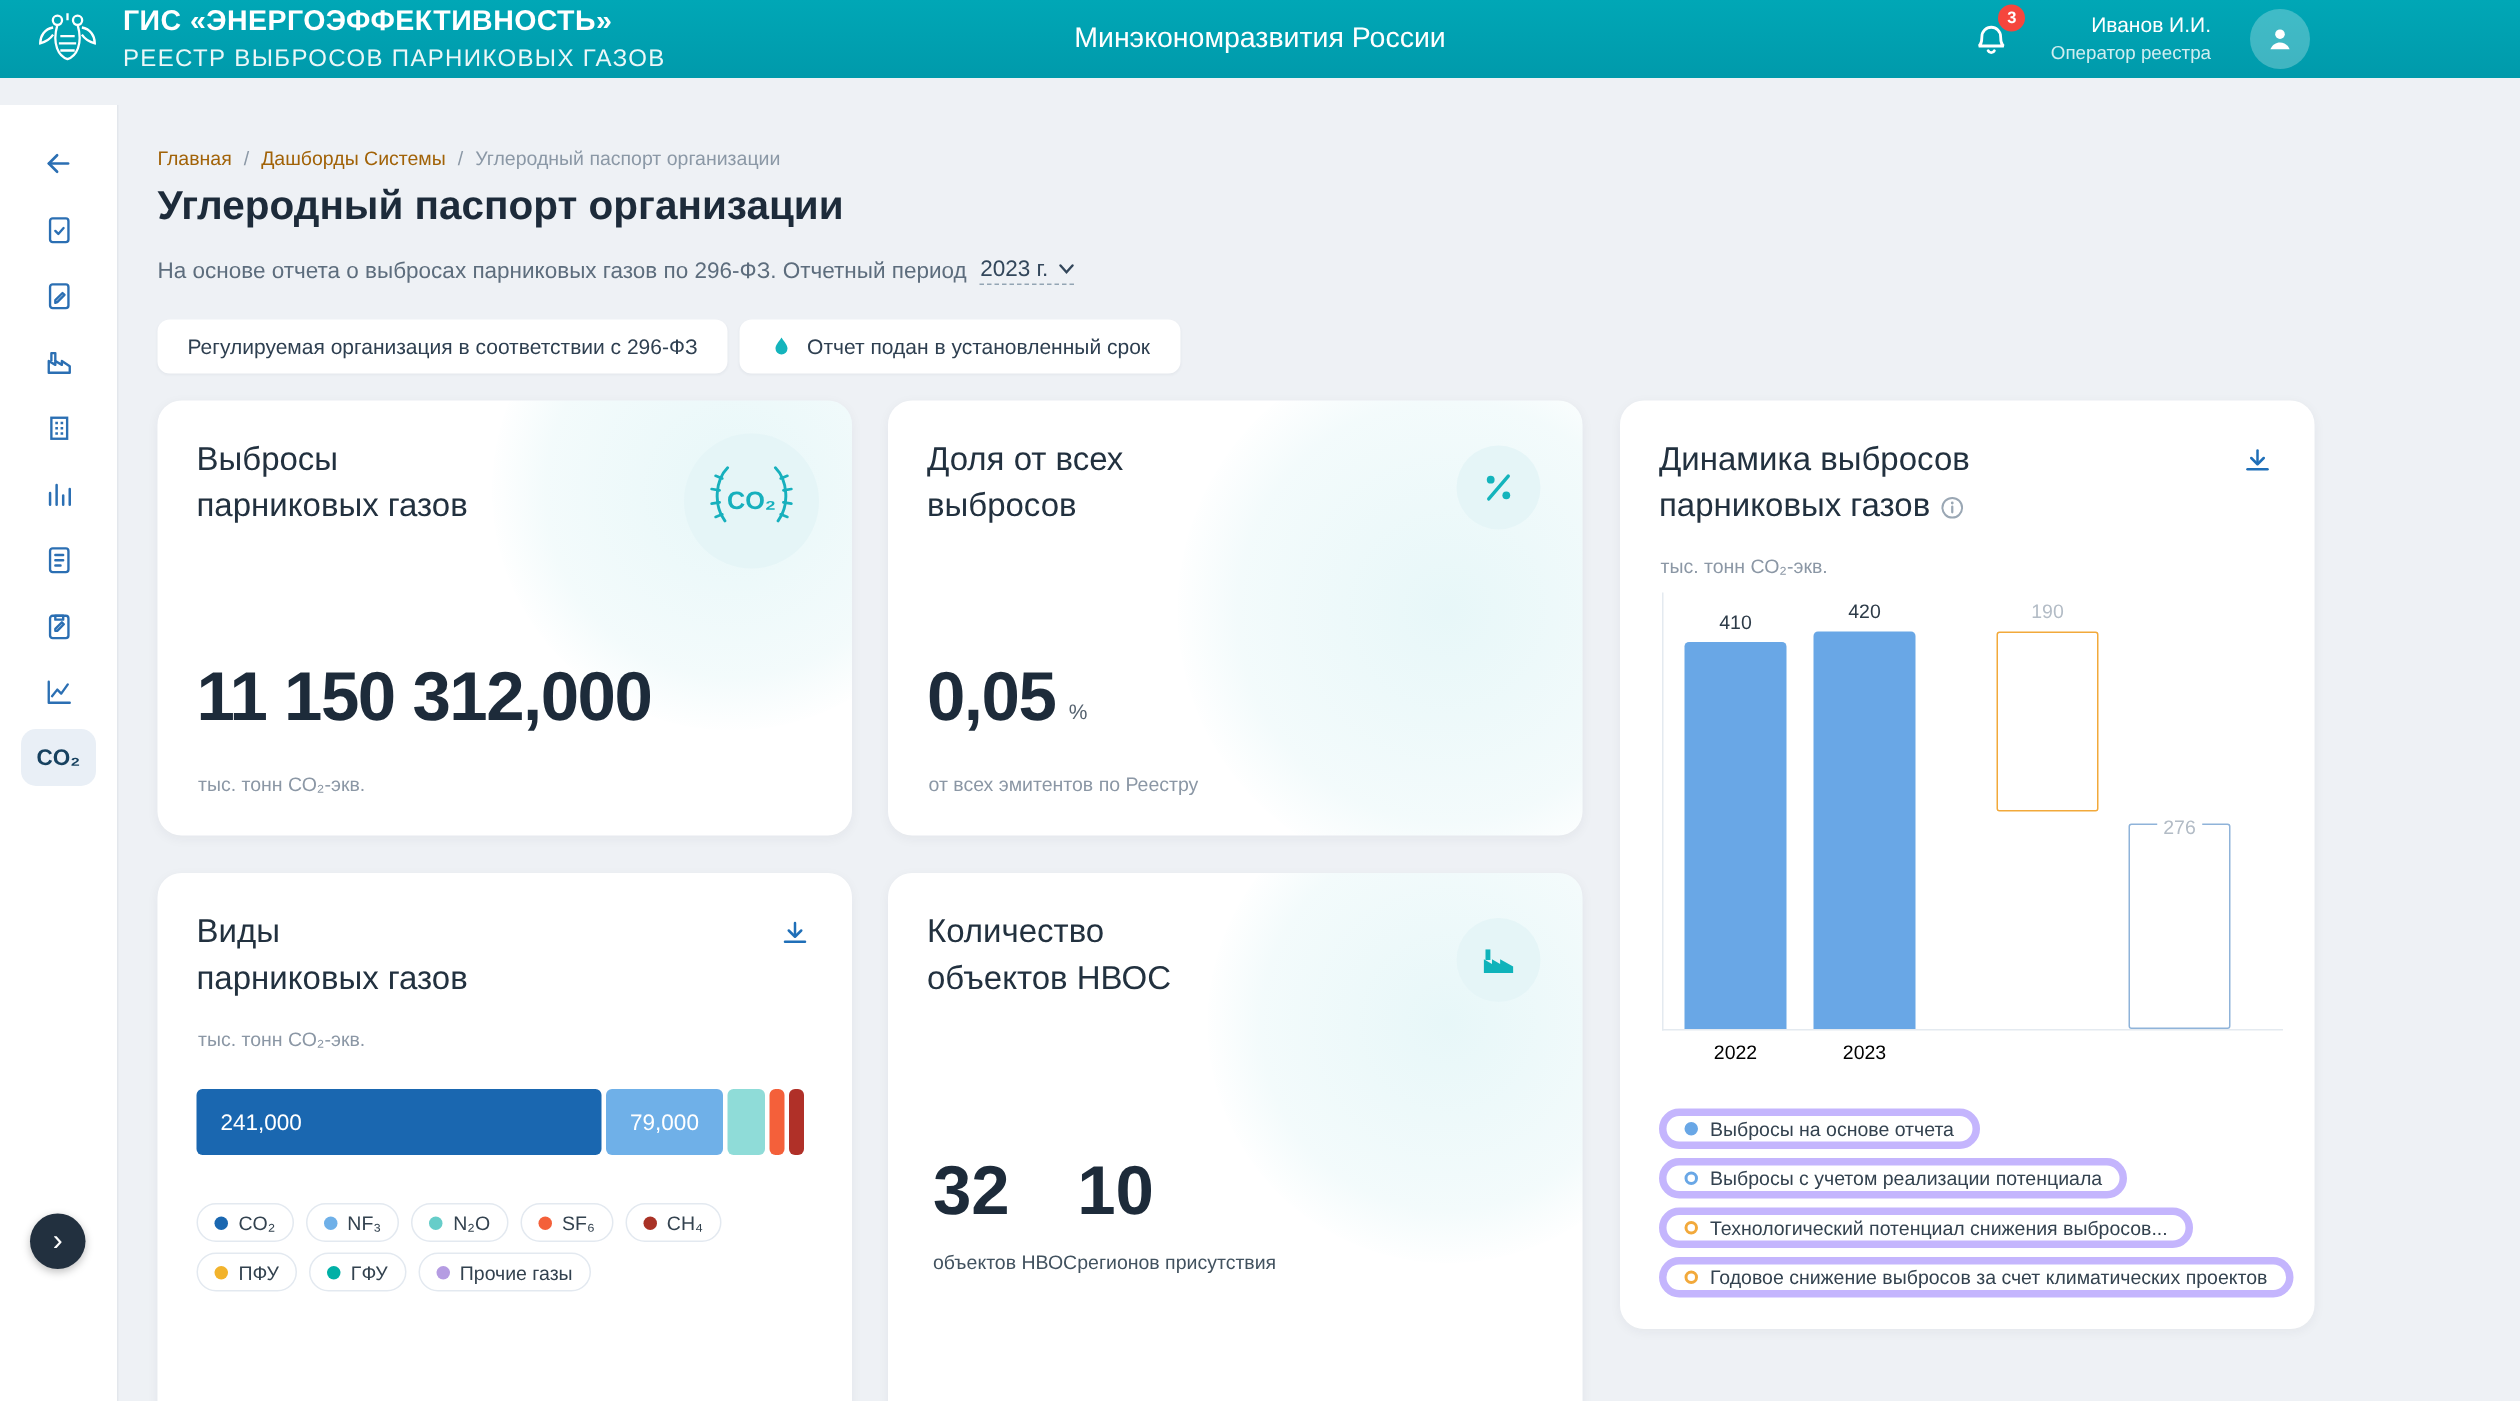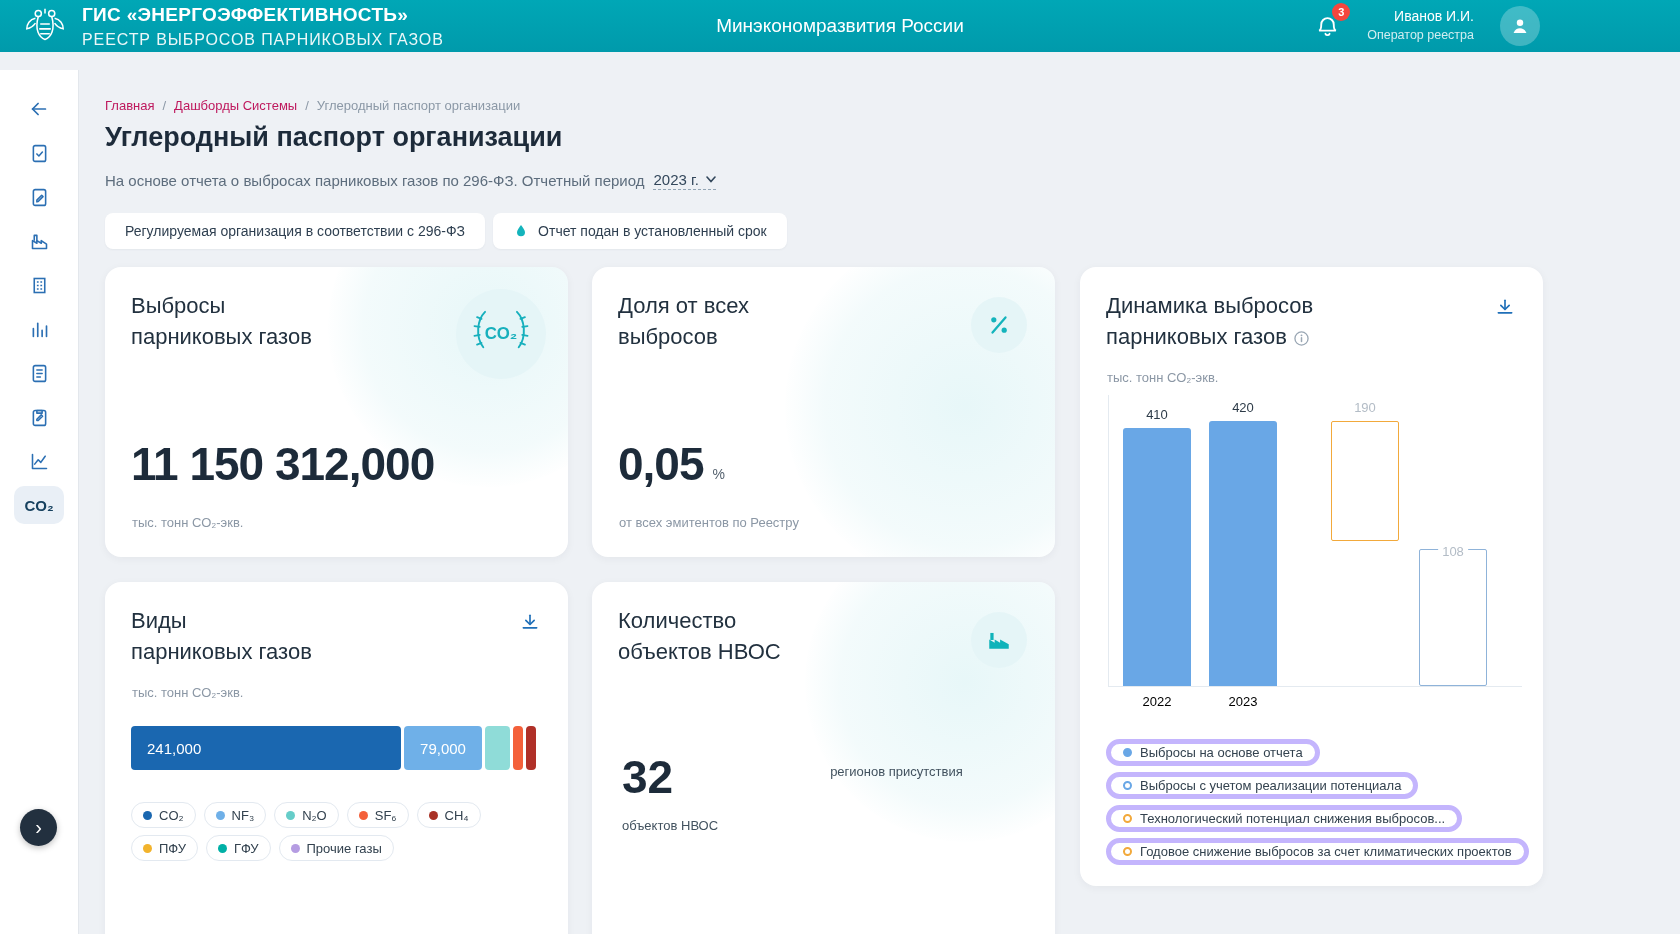--- a/index.html
+++ b/index.html
@@ -24,21 +24,21 @@
   
   .sidebar{position:absolute;top:70px;left:0;bottom:0;width:78px;background:#fff;display:flex;flex-direction:column;align-items:center;padding-top:20px;gap:6px;box-shadow:1px 0 0 rgba(30,50,80,.05);z-index:4}
   .side-item{width:50px;height:38px;display:flex;align-items:center;justify-content:center;border-radius:10px;cursor:pointer}
   .side-item.active{background:#e9eff6}
   .co2-label{font-weight:bold;font-size:15px;color:#17415f}
   .expand-btn{position:absolute;left:20px;bottom:88px;width:37px;height:37px;border-radius:50%;background:#22303f;color:#fff;display:flex;align-items:center;justify-content:center;font-size:20px;cursor:pointer;box-shadow:0 2px 6px rgba(0,0,0,.25)}
 
   
   .main{position:absolute;left:78px;top:70px;width:1602px;height:864px;overflow:hidden}
   .breadcrumb{position:absolute;left:27px;top:28px;font-size:13px;color:#8b98a6;display:flex;gap:8px;align-items:center}
-  .breadcrumb a{color:#be185d;text-decoration:none;cursor:pointer}
+  .breadcrumb a{color:#a16207;text-decoration:none;cursor:pointer}
   .page-title{position:absolute;left:27px;top:52px;font-size:27px;font-weight:bold;color:#1d2b3a}
   .page-sub{position:absolute;left:27px;top:101px;font-size:15px;color:#5d6d7d;display:flex;align-items:center;gap:9px}
   .period{color:#33475b;border-bottom:1px dashed #93a5b4;display:flex;align-items:center;gap:7px;cursor:pointer;padding-bottom:1px}
   .badges-row{position:absolute;left:27px;top:143px;display:flex;gap:8px}
   .pill{height:36px;background:#fff;border-radius:8px;display:flex;align-items:center;gap:9px;padding:0 20px;font-size:14px;color:#2e3f50;box-shadow:0 1px 2px rgba(30,50,80,.05)}
   .asof-row{position:absolute;top:143px;right:137px;height:40px;display:flex;align-items:center;gap:28px}
   .asof-text{font-size:14px;color:#3f5164}
   .dl-btn{width:40px;height:40px;background:#fff;border-radius:10px;display:flex;align-items:center;justify-content:center;cursor:pointer;box-shadow:0 1px 2px rgba(30,50,80,.05)}
 
   
@@ -68,21 +68,21 @@
   .seg{height:100%;border-radius:4px;display:flex;align-items:center;color:#fff;font-size:15px}
   .seg-0{padding-left:16px}
   .seg-1{justify-content:center}
   .chip-row{position:absolute;left:26px;display:flex;gap:8px}
   .chips-1{top:220px}
   .chips-2{top:253px}
   .chip{height:26px;border:1px solid #e3e9f0;border-radius:13px;display:flex;align-items:center;gap:7px;padding:0 11px;font-size:13px;color:#33424f;background:#fff}
   .dot{width:9px;height:9px;border-radius:50%;flex:none}
 
   
-  .stats{position:absolute;left:30px;top:168px;display:flex;gap:112px}
+  .stats{position:absolute;left:30px;top:184px;display:flex;}
   .stat-value{font-size:46px;font-weight:bold;color:#1d2b3a}
   .stat-label{font-size:13px;color:#42525f;margin-top:14px}
 
   
   .plot{position:absolute;left:28px;top:128px;width:414px;height:292px;border-left:1px solid #e4eaf0;border-bottom:1px solid #e4eaf0}
   .bar-wrap{position:absolute;top:0;bottom:0;width:68px}
   .bw0{left:14px}.bw1{left:100px}.bw2{left:222px}.bw3{left:310px}
   .bar{position:absolute;left:0;width:100%;border-radius:3px 3px 0 0}
   .bar-label{position:absolute;width:100%;text-align:center;font-size:13px;color:#2d3b48}
   .bar-label.muted{color:#b3bcc6}
@@ -342,20 +342,21 @@
             <path d="M3 20v-8.5l5 3v-3l5 3v-3l8 4.5V20z"></path>
             <rect x="4" y="5.5" width="3" height="6.5"></rect>
           </svg>
       </div>
       <div class="stats">
         <div>
           <div class="stat-value">32</div>
           <div class="stat-label">объектов НВОС</div>
         </div>
         <div>
+          <div class="stat-value">10</div>
           <div class="stat-label">регионов присутствия</div>
         </div>
       </div>
     </div>
 
     <div class="card" id="card-dynamics">
       <div class="card-title"><span>Динамика выбросов
 парниковых газов</span><svg class="info-icon" width="15" height="15" viewBox="0 0 16 16">
             <circle cx="8" cy="8" r="7" fill="none" stroke="#9aa7b4" stroke-width="1.4"></circle>
             <path d="M8 7.2v4" stroke="#9aa7b4" stroke-width="1.6" stroke-linecap="round"></path>
@@ -378,21 +379,21 @@
         <div class="bar-wrap bw1">
           <div class="bar" style="height: 265px; bottom: 0px; background: rgb(105, 167, 230);"></div>
           <span class="bar-label" style="bottom: 271px;">420</span>
         </div>
         <div class="bar-wrap bw2">
           <div class="bar" style="height: 120px; bottom: 145px; border: 1.5px solid rgb(242, 169, 59); background: rgb(255, 255, 255); border-radius: 2px;"></div>
           <span class="bar-label muted" style="bottom: 271px;">190</span>
         </div>
         <div class="bar-wrap bw3">
           <div class="bar" style="height: 137px; bottom: 0px; border: 1.5px solid rgb(143, 179, 217); background: rgb(255, 255, 255); border-radius: 2px;"></div>
-          <span class="bar-label muted side" style="bottom: 127px;">108</span>
+          <span class="bar-label muted side" style="bottom: 127px;">276</span>
         </div>
         <span class="xlab xl0">2022</span>
         <span class="xlab xl1">2023</span>
       </div>
 
       <div class="legend-list">
         <div class="lchip">
             <span class="ldot" style="background: rgb(105, 167, 230); border-color: rgb(105, 167, 230);"></span>
             <span>Выбросы на основе отчета</span>
           </div>

